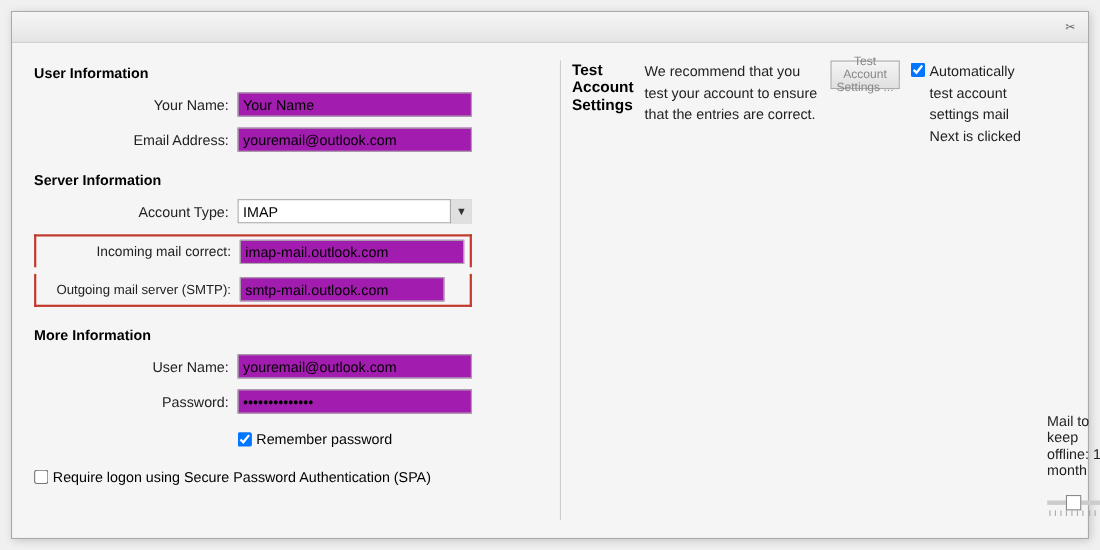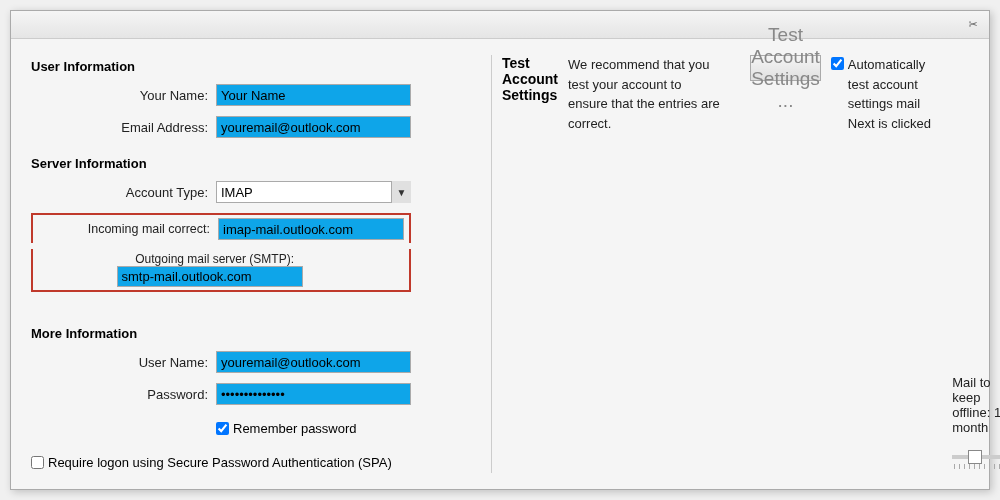--- a/index.html
+++ b/index.html
@@ -90,21 +90,21 @@
       padding-right: 8px;
       font-size: 13px;
       color: #222;
       flex-shrink: 0;
     }
 
     .field-input {
       flex: 1;
       height: 22px;
       border: 1px solid #aaa;
-      background: #0ea5e9;
+      background: #a21caf;
       padding: 2px 4px;
       font-size: 13px;
       font-family: inherit;
       outline: none;
     }
 
     .account-type-row {
       display: flex;
       align-items: center;
       margin-bottom: 4px;
@@ -183,30 +183,29 @@
       color: #222;
       line-height: 1.5;
       margin-bottom: 10px;
     }
 
     .test-btn {
       width: 180px;
       height: 26px;
       background: linear-gradient(to bottom, #f5f5f5, #e0e0e0);
       border: 1px solid #aaa;
-      font-size: 19px;
+      font-size: 11px;
       font-family: inherit;
       cursor: pointer;
       color: #888;
       text-align: center;
       display: flex;
       align-items: center;
       justify-content: center;
       margin-bottom: 10px;
-      margin-left: 17px;
     }
 
     .auto-test-row {
       display: flex;
       align-items: flex-start;
       gap: 4px;
       margin-bottom: 10px;
     }
 
     .auto-test-label {
@@ -319,21 +318,21 @@
             <option>POP3</option>
             <option>Exchange</option>
           </select>
           <div class="select-arrow">▼</div>
         </div>
       </div>
         <div class="field-row" style="border-left: 2px solid rgb(192, 57, 43); border-right: 2px solid rgb(192, 57, 43); border-top: 2px solid rgb(192, 57, 43); margin-bottom: 0px; padding: 3px 5px 3px 0px;">
     <div class="field-label" style="font-size:12.5px;">Incoming mail correct:</div>
     <input class="field-input" type="text" value="imap-mail.outlook.com" style="flex: 1 1 0%;">
   </div>
-        <div class="field-row" style="border-left: 2px solid rgb(192, 57, 43); border-right: 2px solid rgb(192, 57, 43); border-bottom: 2px solid rgb(192, 57, 43); margin-bottom: 20px; padding: 3px 23px 3px 0px; flex-direction: column;">
+        <div class="field-row" style="border-left: 2px solid rgb(192, 57, 43); border-right: 2px solid rgb(192, 57, 43); border-bottom: 2px solid rgb(192, 57, 43); margin-bottom: 4px; padding: 3px 23px 3px 0px;">
     <div class="field-label" style="font-size:12px;">Outgoing mail server (SMTP):</div>
     <input class="field-input" type="text" value="smtp-mail.outlook.com" style="flex: 1 1 0%;">
   </div>
 
       <div class="section-title logon-section" style="margin-top:8px;">More Information</div>
 
       <div class="field-row">
         <div class="field-label">User Name:</div>
         <input class="field-input" type="text" value="youremail@outlook.com" style="">
       </div>

